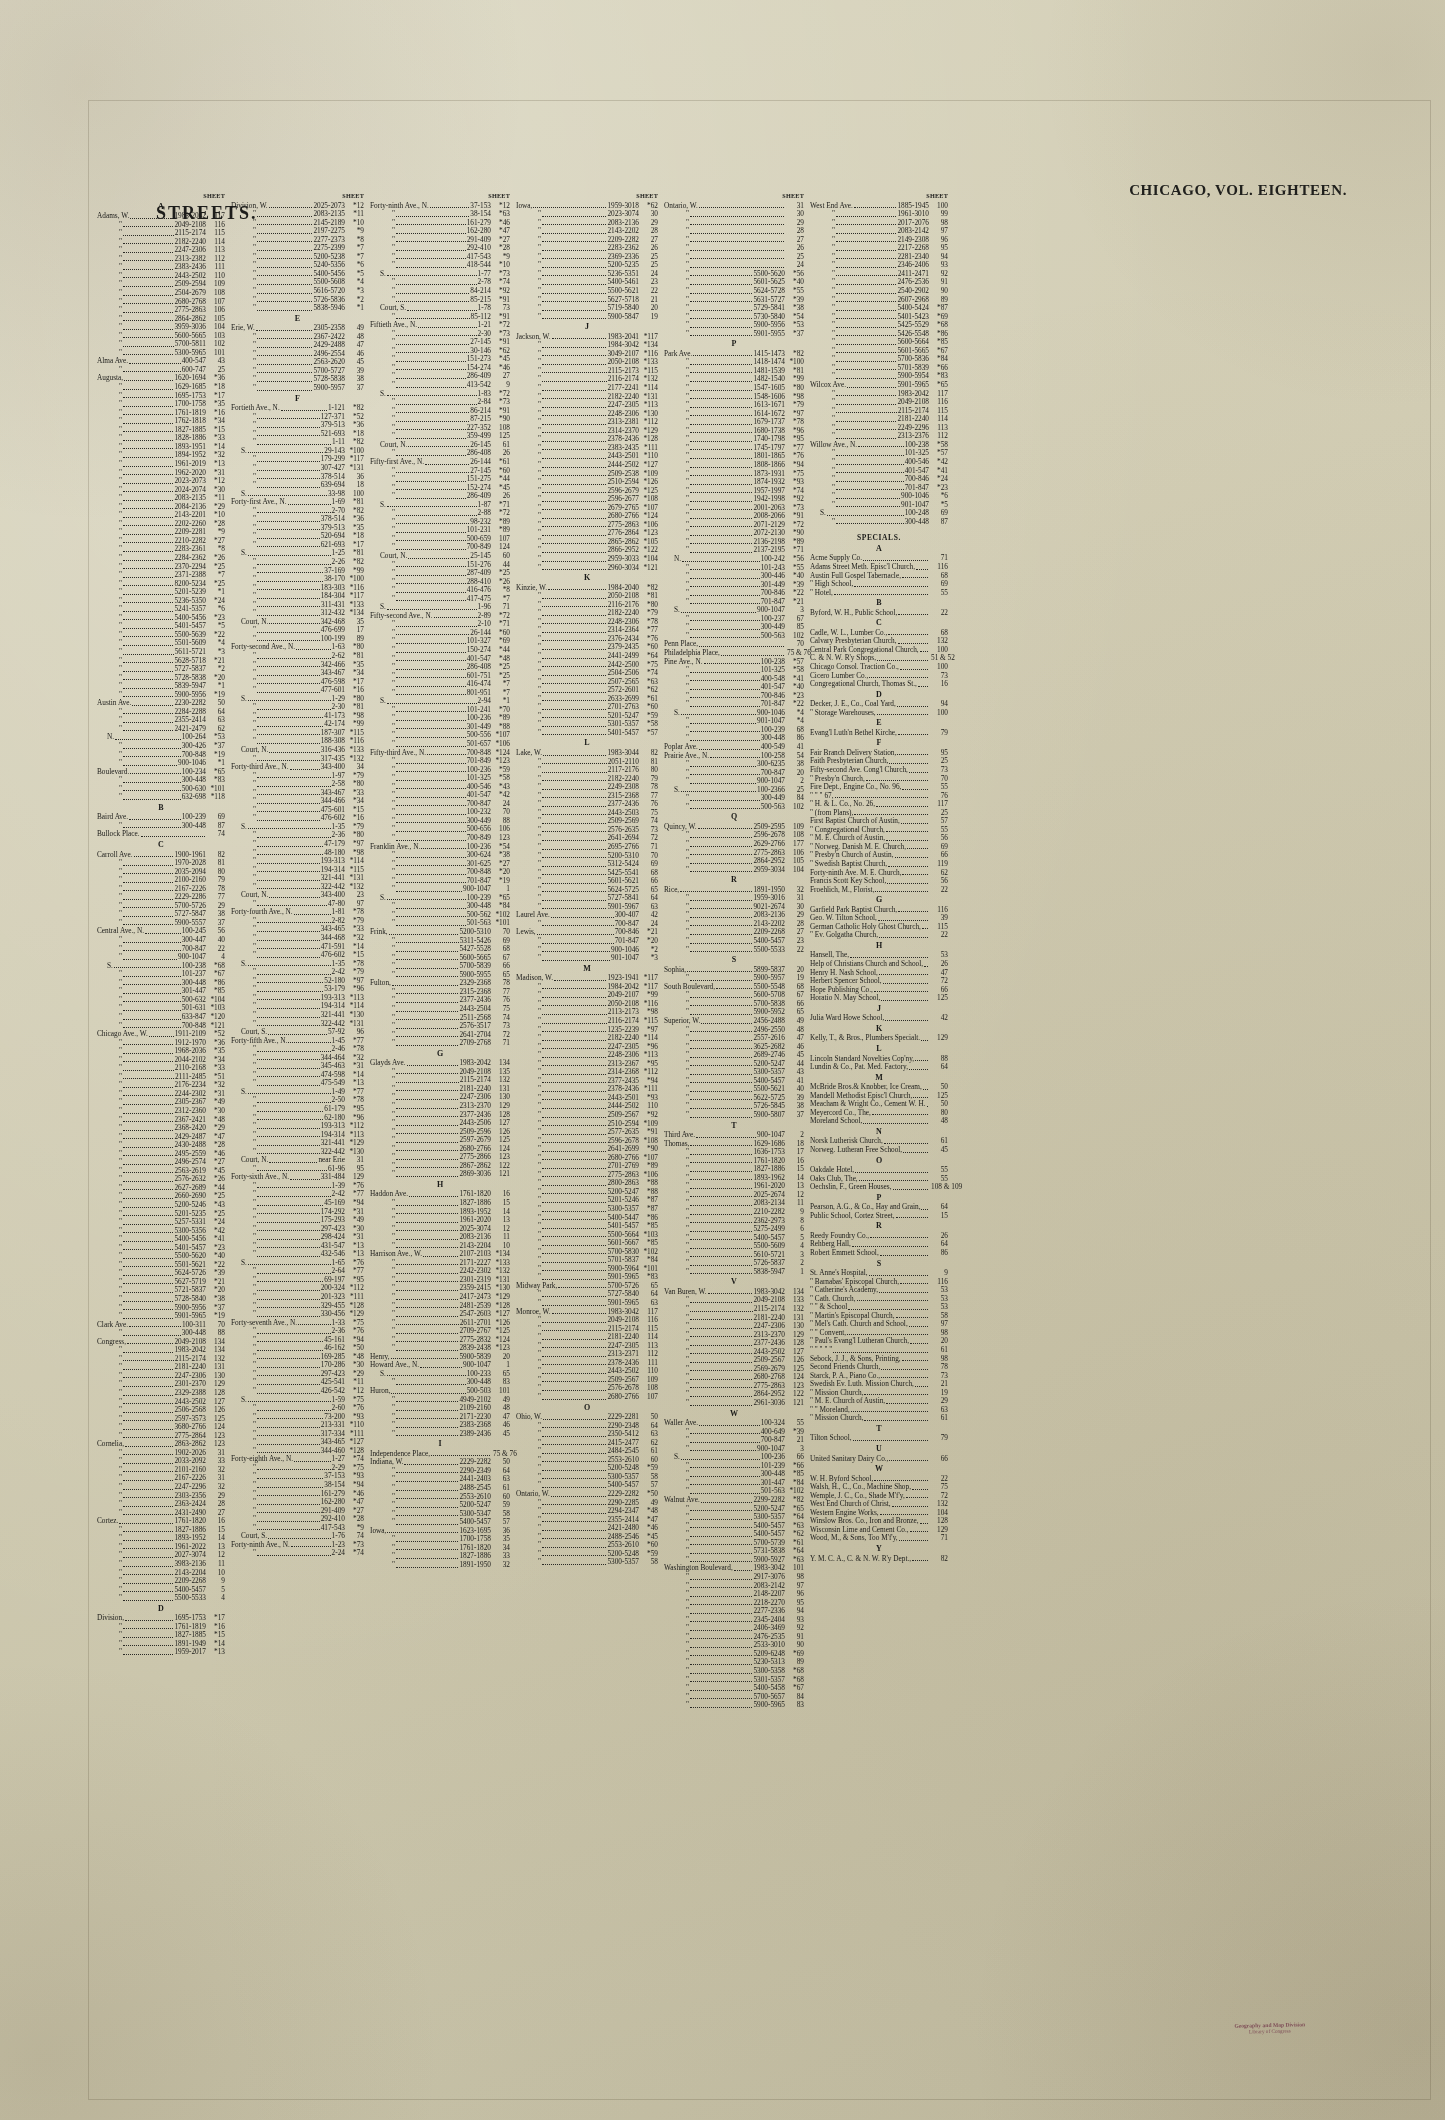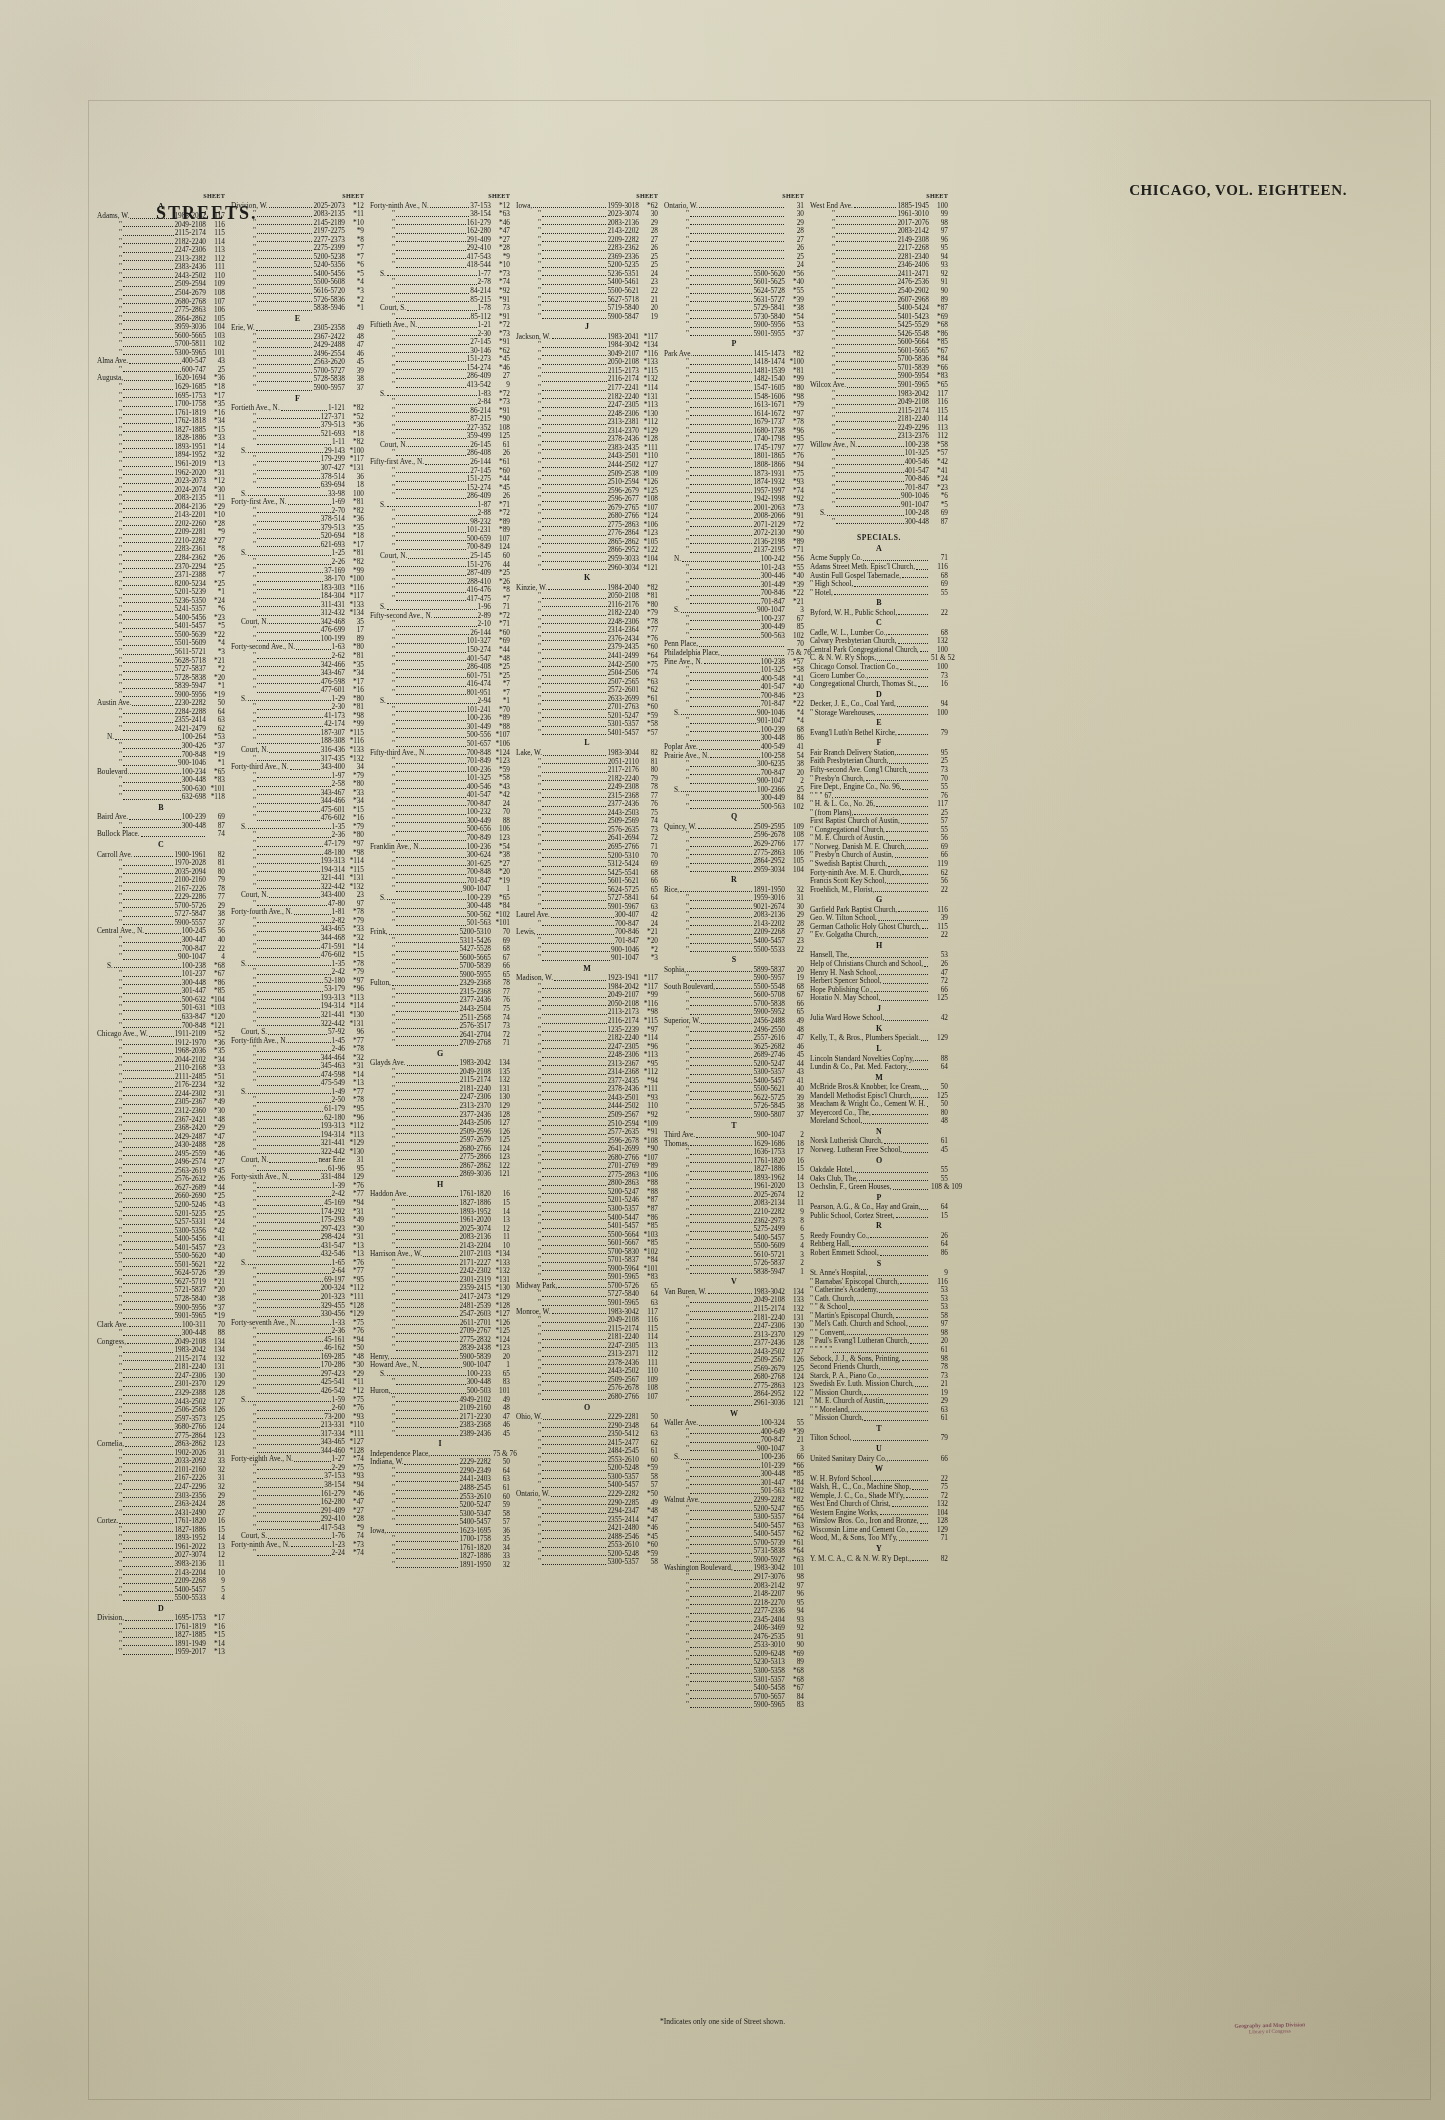--- a/index.html
+++ b/index.html
@@ -5731,20 +5731,19 @@
           <div class="letter">Y</div>
           <div class="row">
             <span class="nm">Y. M. C. A., C. &amp; N. W. R'y Dept.,</span>
             <span class="dots"></span>
             <span class="rng"></span>
             <span class="pg">82</span>
           </div>
         </div>
       </div>
 
-    <div class="footnote">*Indicates only one side of Street shown.</div>
 
     <div class="stamp">
       <b>Geography and Map Division</b>
       <span>Library of Congress</span>
     </div>
   </div>
 </div>
 
 </body></html>

